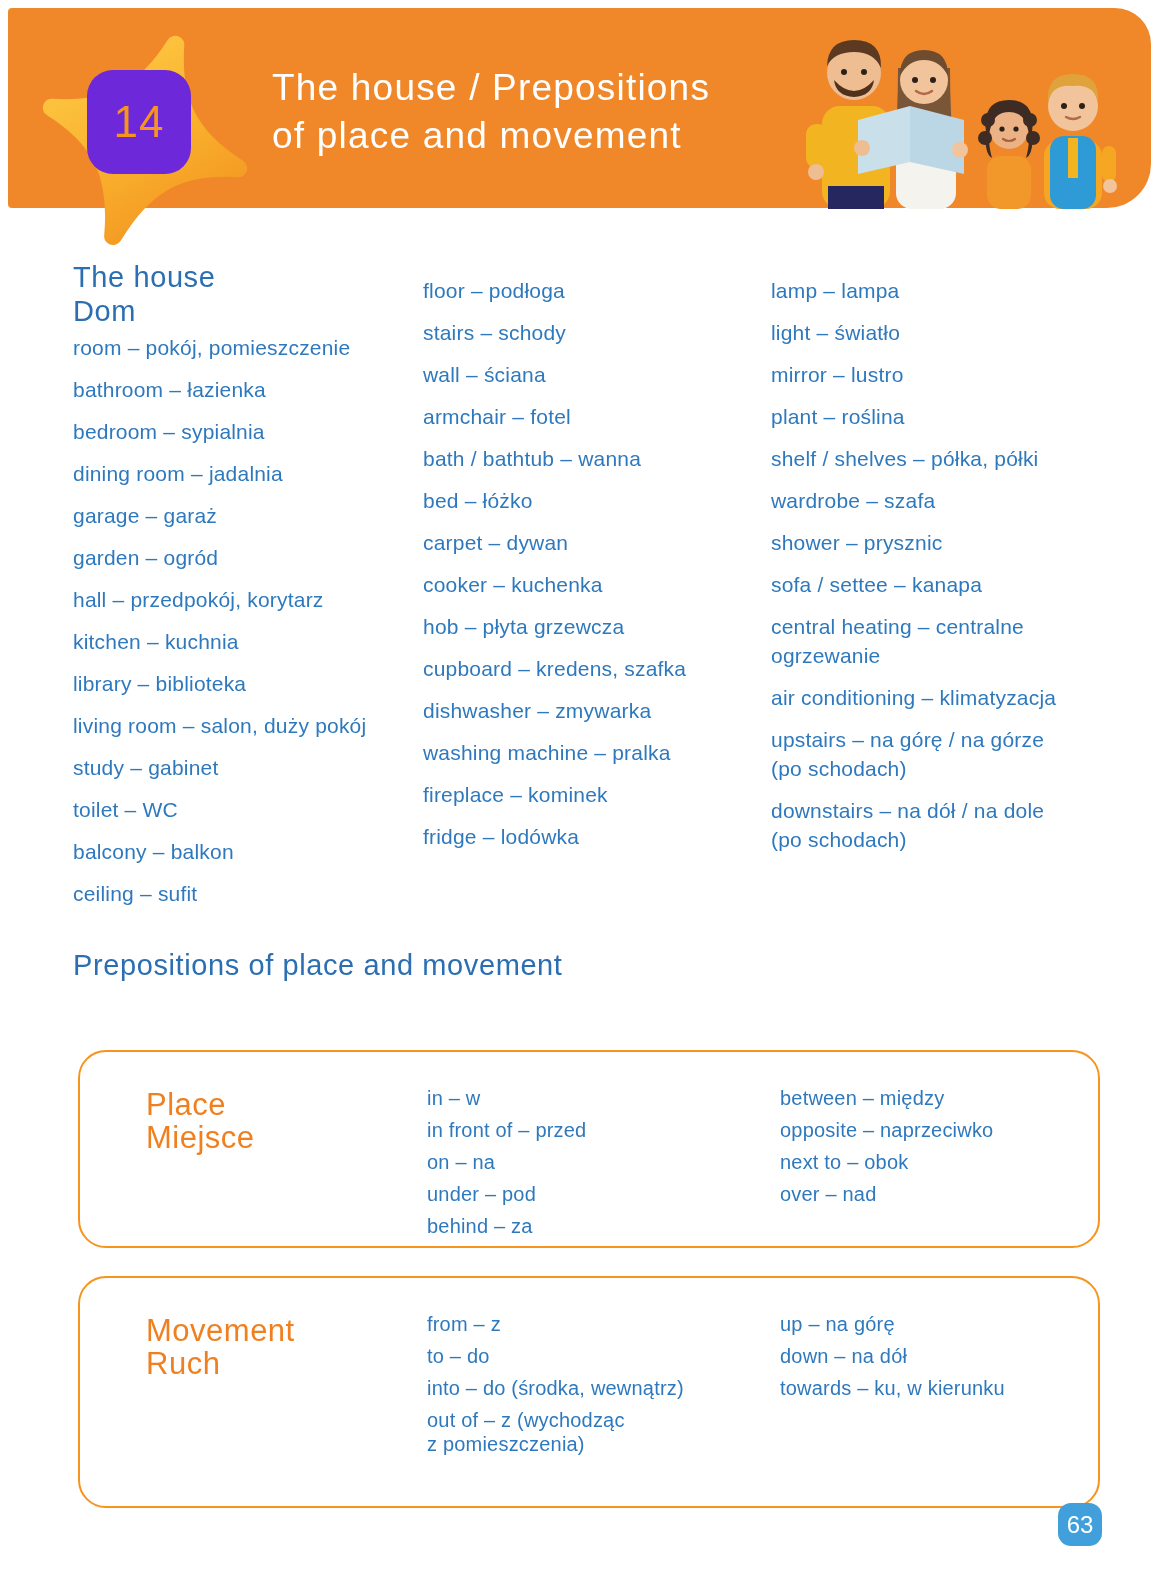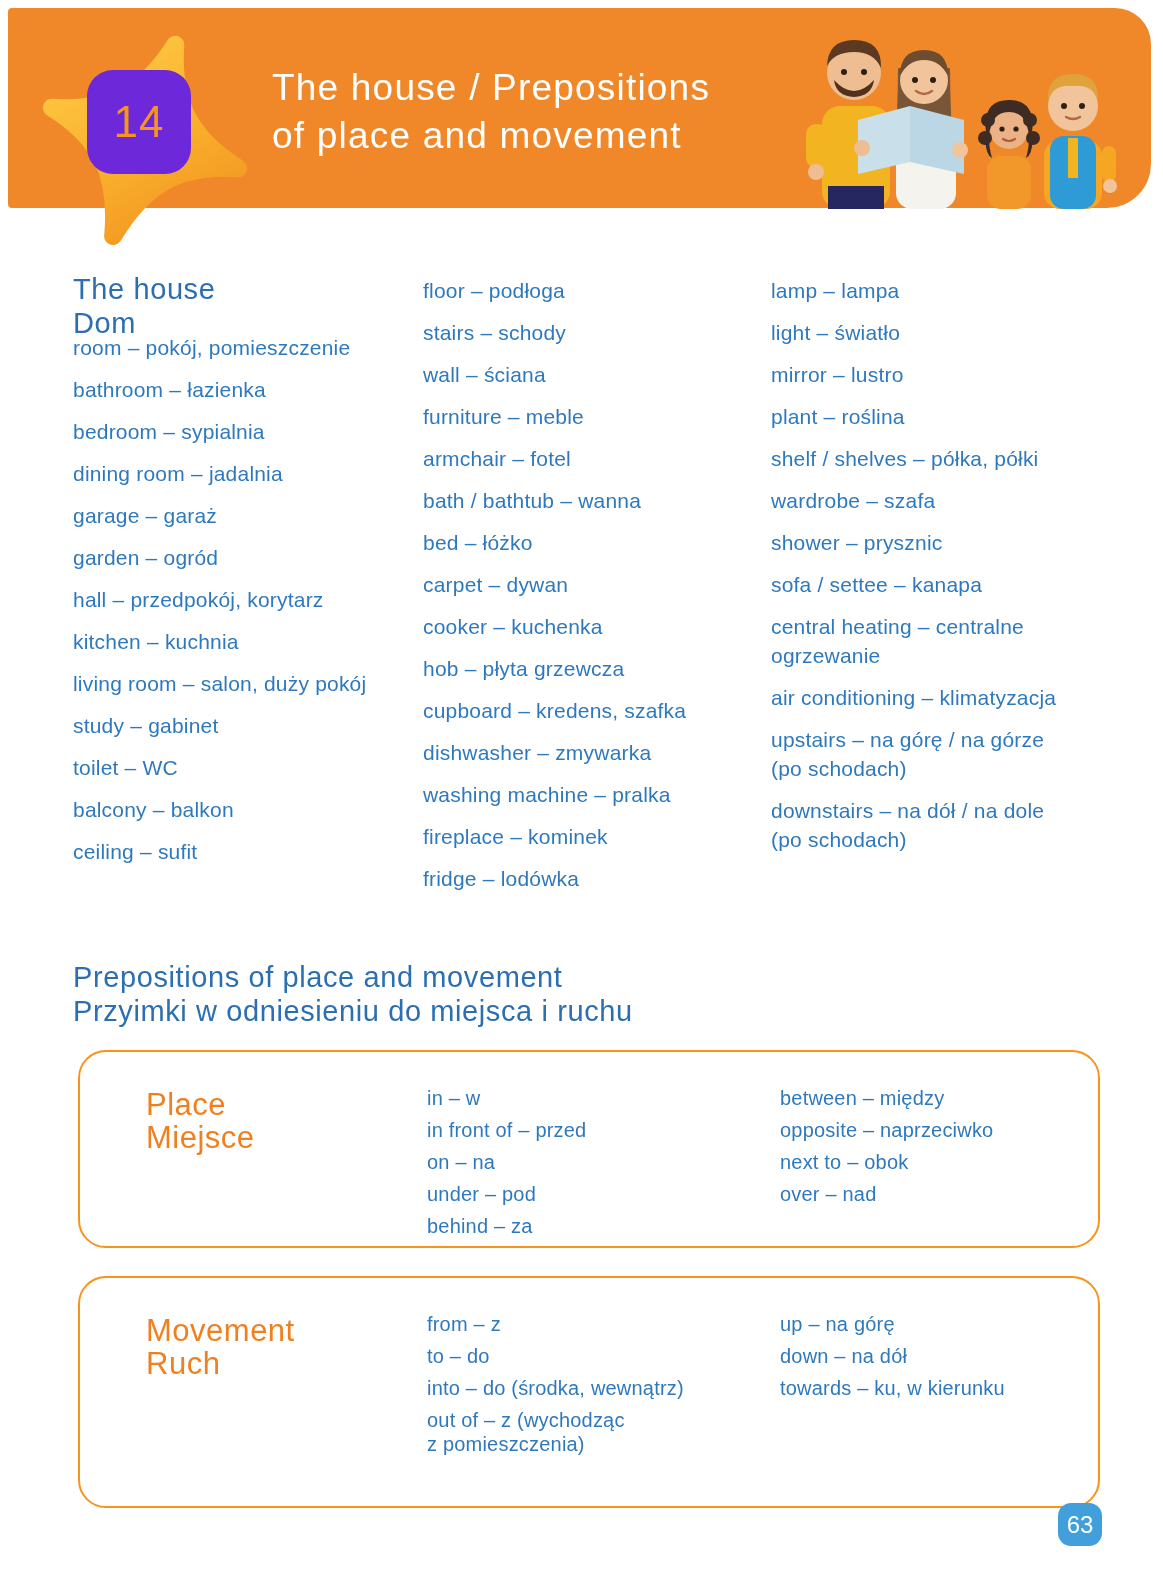--- a/index.html
+++ b/index.html
@@ -31,21 +31,21 @@
   }
   .unit-number{font-size:44px;color:var(--star-orange);letter-spacing:1px;}
   .page-title{
     position:absolute;left:272px;top:64px;color:#fff;
     font-size:37px;line-height:48px;letter-spacing:1.2px;font-weight:400;
   }
   .family-svg{position:absolute;left:782px;top:28px;width:336px;height:181px;}
   
   .section-heading{
     position:absolute;color:var(--heading-blue);
-    font-size:29px;line-height:34px;letter-spacing:0.6px;margin-top:12px;
+    font-size:29px;line-height:34px;letter-spacing:0.6px;
   }
   .house-heading{left:73px;top:260px;}
   .prep-heading{left:73px;top:948px;}
   .vocab-col{position:absolute;}
   .col-1{left:73px;top:333px;width:345px;}
   .col-2{left:423px;top:276px;width:335px;}
   .col-3{left:771px;top:276px;width:322px;}
   .entry{
     color:var(--text-blue);font-size:21px;line-height:29px;
     margin-bottom:13px;letter-spacing:0.2px;white-space:pre-line;
@@ -155,31 +155,31 @@
 
 <div class="vocab-col col-1">
     <div class="entry">room  – pokój, pomieszczenie</div>
     <div class="entry">bathroom  – łazienka</div>
     <div class="entry">bedroom  – sypialnia</div>
     <div class="entry">dining room – jadalnia</div>
     <div class="entry">garage – garaż</div>
     <div class="entry">garden – ogród</div>
     <div class="entry">hall – przedpokój, korytarz</div>
     <div class="entry">kitchen  – kuchnia</div>
+    <div class="entry">library  – biblioteka</div>
     <div class="entry">living room – salon, duży pokój</div>
     <div class="entry">study – gabinet</div>
     <div class="entry">toilet  – WC</div>
     <div class="entry">balcony  – balkon</div>
     <div class="entry">ceiling – sufit</div>
   </div>
 <div class="vocab-col col-2">
     <div class="entry">floor  – podłoga</div>
     <div class="entry">stairs – schody</div>
     <div class="entry">wall – ściana</div>
-    <div class="entry">furniture  – meble</div>
     <div class="entry">armchair  – fotel</div>
     <div class="entry">bath /  bathtub – wanna</div>
     <div class="entry">bed – łóżko</div>
     <div class="entry">carpet – dywan</div>
     <div class="entry">cooker – kuchenka</div>
     <div class="entry">hob – płyta grzewcza</div>
     <div class="entry">cupboard  – kredens, szafka</div>
     <div class="entry">dishwasher – zmywarka</div>
     <div class="entry">washing machine  – pralka</div>
     <div class="entry">fireplace  – kominek</div>
@@ -198,21 +198,20 @@
 ogrzewanie</div>
     <div class="entry">air conditioning – klimatyzacja</div>
     <div class="entry">upstairs – na górę /  na górze
 (po schodach)</div>
     <div class="entry">downstairs – na dół /  na dole
 (po schodach)</div>
   </div>
 
 <div class="section-heading prep-heading">
   <div>Prepositions of place and movement</div>
-  <div>Przyimki w odniesieniu do miejsca i ruchu</div>
 </div>
 
 <div class="prep-box place-box">
   <div class="box-label">
     <div>Place</div>
     <div>Miejsce</div>
   </div>
   <div class="box-col box-col-1">
       <div class="entry">in – w</div>
       <div class="entry">in front of – przed</div>

